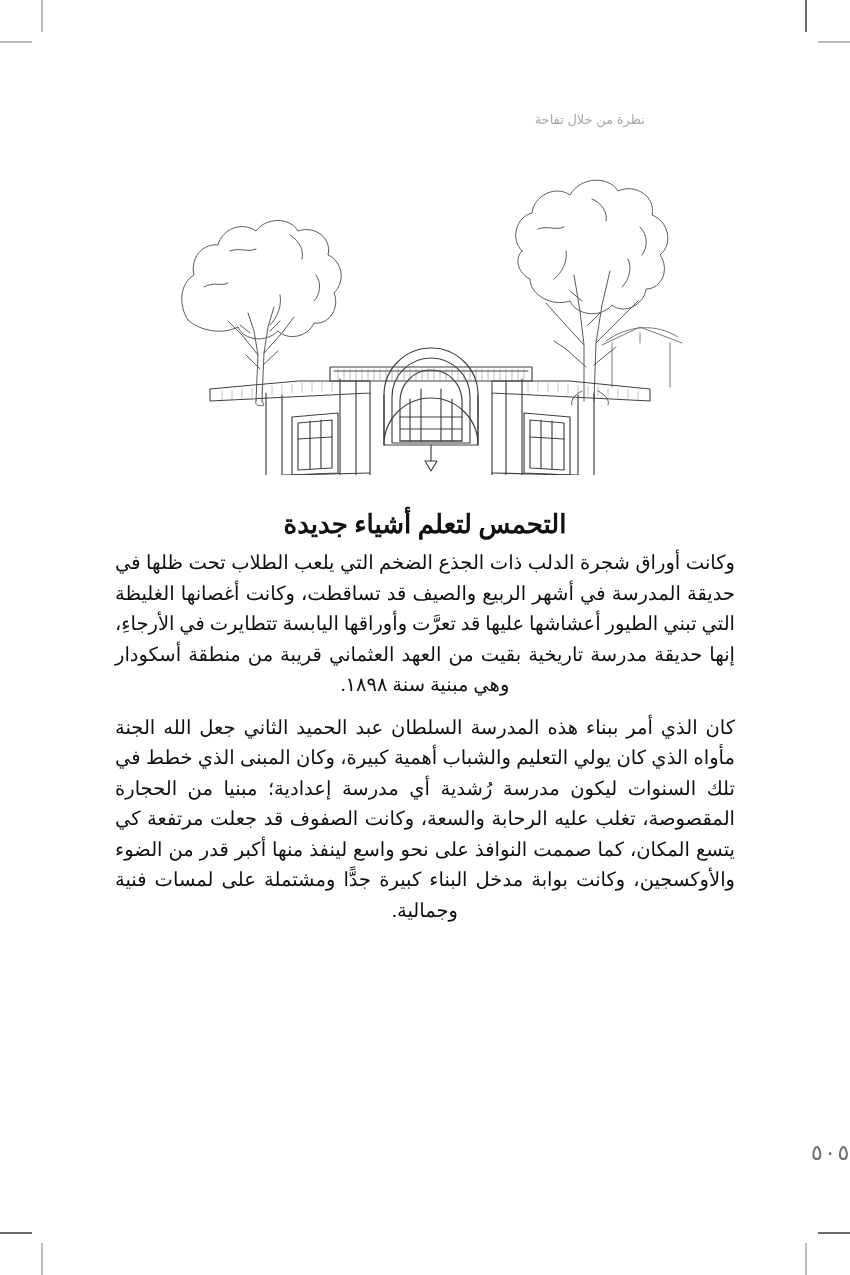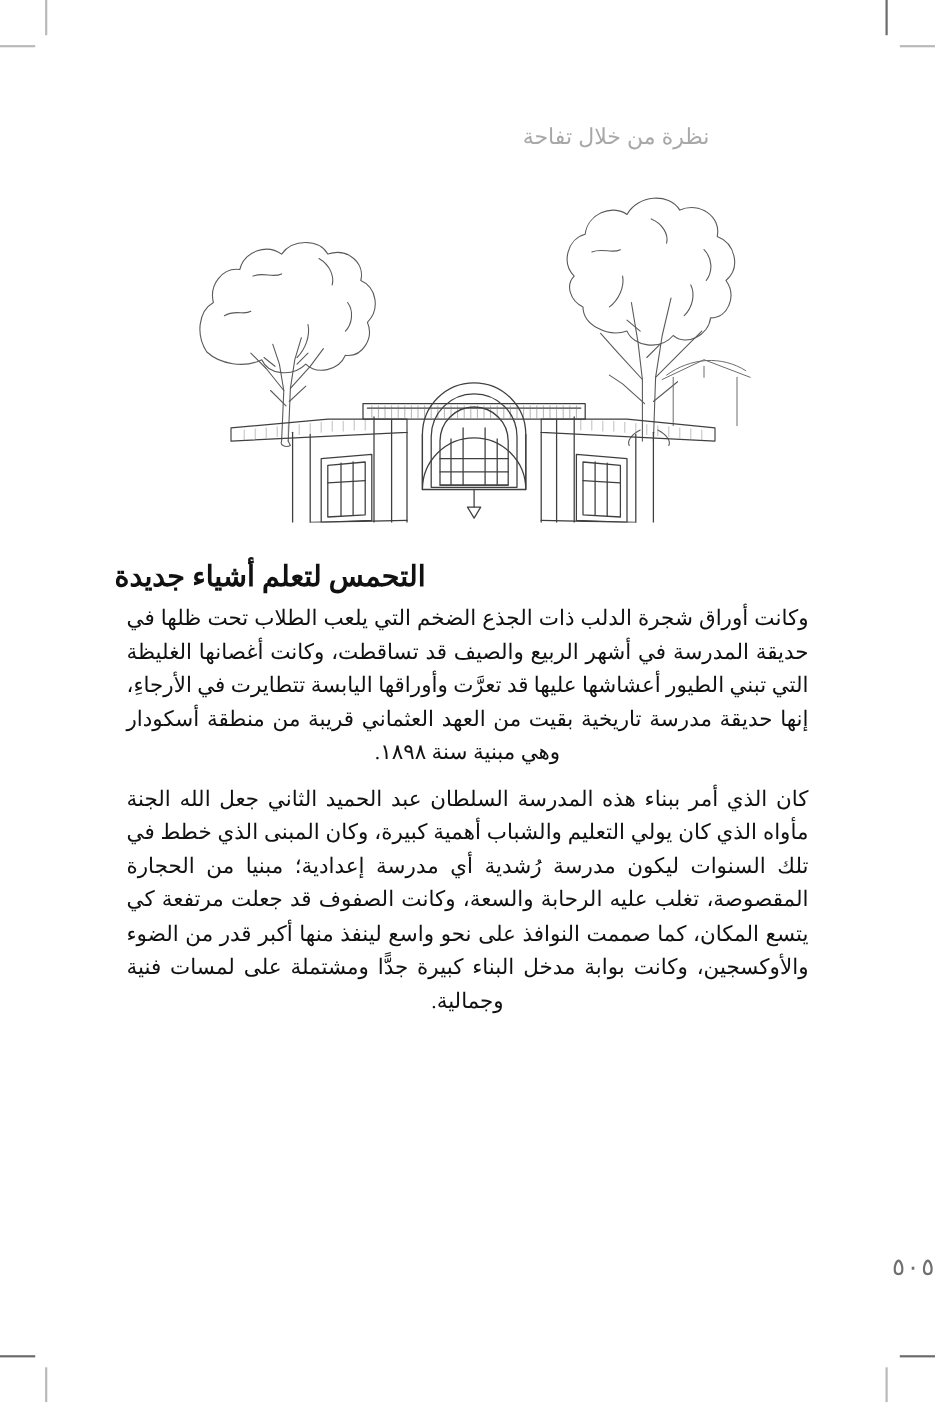--- a/index.html
+++ b/index.html
@@ -45,21 +45,21 @@
     top: 0;
     width: 620px;
     height: 1275px;
   }
 
   
   .running-head {
     position: absolute;
     top: 112px;
     right: 90px;
-    font-size: 20px;
+    font-size: 13px;
     color: #a8a8a8;
     letter-spacing: 0.5px;
     font-family: "Liberation Sans", "DejaVu Sans", sans-serif;
     white-space: nowrap;
     direction: rtl;
   }
 
   
   .illustration {
     position: absolute;
@@ -67,23 +67,23 @@
     left: 55px;
     width: 520px;
     height: 320px;
   }
   .illustration svg { display: block; width: 100%; height: 100%; }
 
   
   .chapter-title {
     position: absolute;
     top: 492px;
-    right: 11px;
+    right: 0px;
     width: 620px;
-    text-align: left;
+    text-align: center;
     font-size: 26px;
     font-weight: bold;
     color: #111111;
     direction: rtl;
     font-family: "Liberation Serif", "DejaVu Serif", serif;
   }
 
   .body-text {
     position: absolute;
     top: 548px;

